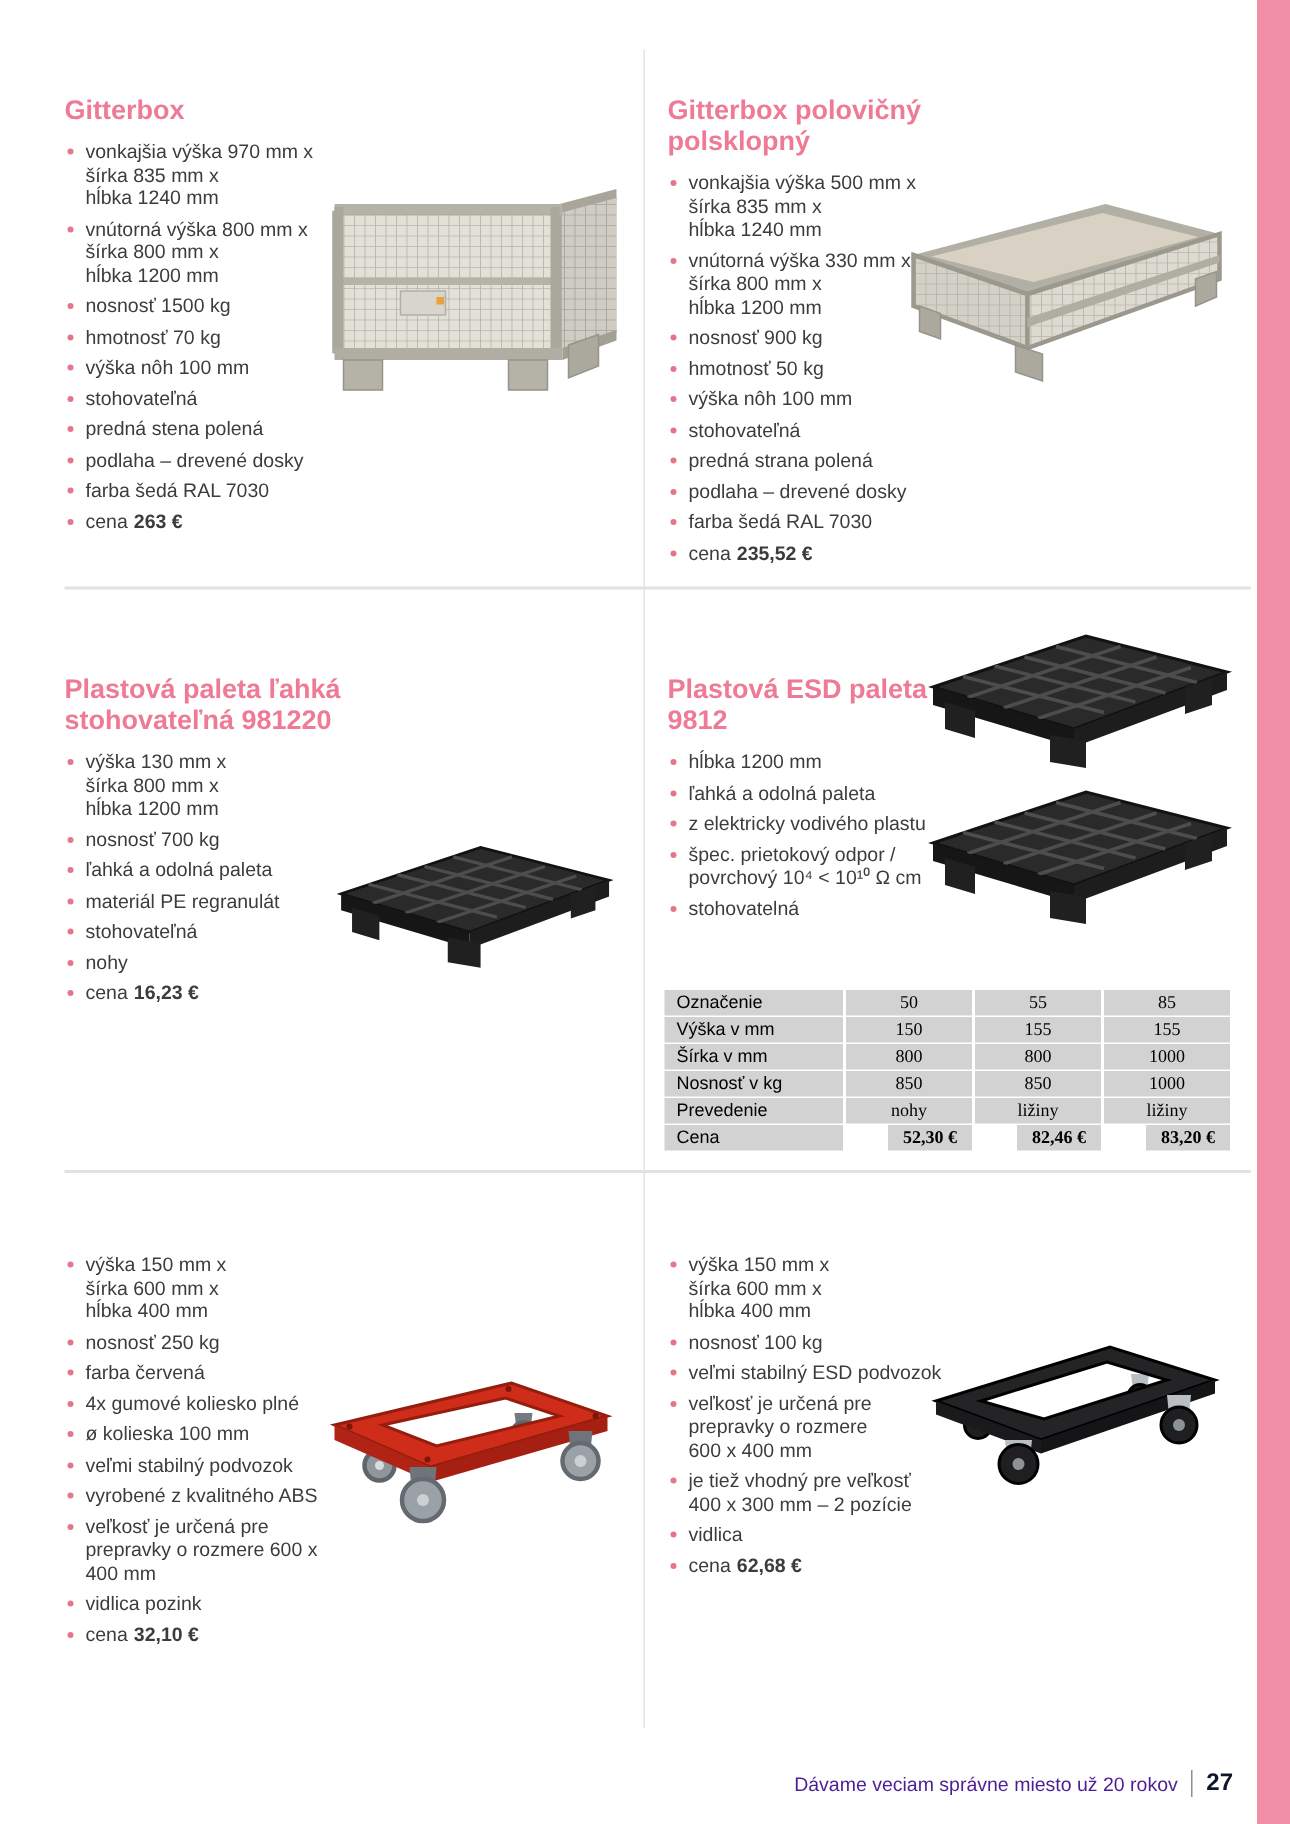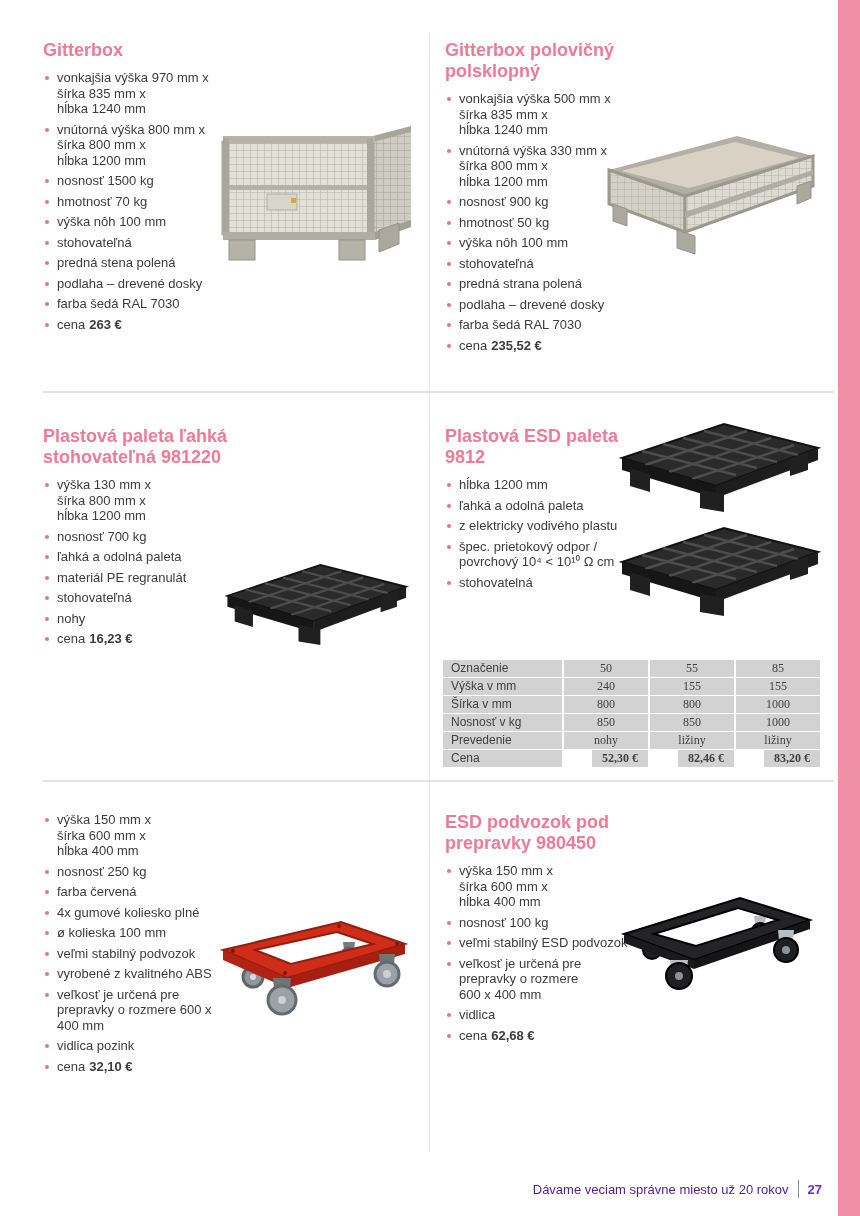--- a/index.html
+++ b/index.html
@@ -3,21 +3,21 @@
 <meta charset="utf-8">
 <style>
   html,body{margin:0;padding:0;background:#ffffff;}
   .page{position:relative;width:860px;height:1216px;background:#fff;overflow:hidden;
         font-family:"Liberation Sans",sans-serif;color:#3c3c3b;}
   .pink-strip{position:absolute;right:0;top:0;width:22px;height:1216px;background:#f08fa5;}
   .vdivider{position:absolute;left:429px;top:33px;width:1px;height:1119px;background:#e4e4e4;}
   .hdivider{position:absolute;left:43px;width:791px;height:2px;background:#e2e2e2;}
   .hd1{top:391px;} .hd2{top:780px;}
 
-  .product{position:absolute;width:380px;}
+  .product{position:absolute;width:380px;margin-top:23px;}
   .s1{left:43px;top:40px;}  .s2{left:445px;top:40px;}
   .s3{left:43px;top:426px;} .s4{left:445px;top:426px;}
   .s5{left:43px;top:812px;} .s6{left:445px;top:812px;}
 
   .ptitle{margin:0 0 9px 0;font-size:18px;line-height:21px;font-weight:700;color:#ee7a95;white-space:pre-line;}
 
   .bullets{list-style:none;margin:0;padding:0;width:238px;}
   .bullets li{position:relative;padding-left:14px;margin:0 0 5px 0;font-size:13px;line-height:15.5px;
               color:#3c3c3b;white-space:pre-line;}
   .bullets .dot{position:absolute;left:2px;top:6px;width:4px;height:4px;border-radius:50%;background:#e5758a;}
@@ -27,29 +27,29 @@
   .pimg{position:absolute;}
   .img-gitterbox{left:215px;top:108px;width:200px;height:158px;}
   .img-gitterbox-half{left:603px;top:126px;width:220px;height:130px;}
   .img-pallet{left:211px;top:548px;width:206px;height:114px;}
   .img-esd-pallets{left:604px;top:418px;width:226px;height:204px;}
   .img-dolly-red{left:218px;top:916px;width:192px;height:102px;}
   .img-dolly-black{left:618px;top:894px;width:200px;height:98px;}
 
   .spec-table{position:absolute;left:443px;top:660px;width:377px;}
   .trow{display:grid;grid-template-columns:119px 84px 84px 84px;column-gap:2px;margin-bottom:1px;}
-  .tcell{background:#d2d2d2;height:17px;line-height:17px;font-size:12px;color:#404040;}
+  .tcell{background:#d2d2d2;height:17px;line-height:17px;font-size:12px;color:#000000;}
   .tlabel{padding-left:8px;}
   .tval{text-align:center;font-family:Liberation Serif, serif;}
   .trow.bold .tval{font-weight:700;margin-left:28px;}
 
   .footer{position:absolute;top:1180px;right:38px;display:flex;align-items:center;gap:9px;}
   .footer .tagline{font-size:13px;color:#4c1d95;}
   .footer .fdiv{width:1px;height:18px;background:#8e8e8e;}
-  .footer .pagenum{font-size:13px;font-weight:700;color:#6d28d9;text-align:right;}
+  .footer .pagenum{font-size:16px;font-weight:700;color:#0f172a;text-align:right;}
 </style>
 </head>
 <body>
 
 <div class="page">
 
   <svg width="0" height="0" style="position:absolute" aria-hidden="true">
     <defs>
       <pattern id="mesh" width="7" height="7" patternUnits="userSpaceOnUse">
         <path d="M0 0H7 M0 0V7" stroke="#b6b3a9" stroke-width="1.1" fill="none"></path>
@@ -206,21 +206,21 @@
   <div class="spec-table">
 
   <div class="trow">
         <div class="tcell tlabel">Označenie</div>
         <div class="tcell tval">50</div>
         <div class="tcell tval">55</div>
         <div class="tcell tval">85</div>
       </div>
       <div class="trow">
         <div class="tcell tlabel">Výška v mm</div>
-        <div class="tcell tval">240</div>
+        <div class="tcell tval">150</div>
         <div class="tcell tval">155</div>
         <div class="tcell tval">155</div>
       </div>
       <div class="trow">
         <div class="tcell tlabel">Šírka v mm</div>
         <div class="tcell tval">800</div>
         <div class="tcell tval">800</div>
         <div class="tcell tval">1000</div>
       </div>
       <div class="trow">
@@ -279,32 +279,32 @@
       <polygon points="54,62 72,62 70,84 56,84" fill="#6e747a"></polygon>
       <circle cx="63" cy="84" r="14" fill="#9aa1a7" stroke="#646a6f" stroke-width="3"></circle>
       <circle cx="63" cy="84" r="4" fill="#ccd0d3"></circle>
       <polygon points="160,38 176,38 174,58 162,58" fill="#6e747a"></polygon>
       <circle cx="168" cy="58" r="12" fill="#9aa1a7" stroke="#646a6f" stroke-width="3"></circle>
       <circle cx="168" cy="58" r="4" fill="#ccd0d3"></circle>
     </svg>
   </div>
 
   <section class="product s6">
-    <h2 class="ptitle">ESD podvozok pod
-prepravky 980450</h2>
     <ul class="bullets">
 
     <li><span class="dot"></span><span class="t">výška 150 mm x
 šírka 600 mm x
 hĺbka 400 mm</span></li>
         <li><span class="dot"></span><span class="t">nosnosť 100 kg</span></li>
         <li><span class="dot"></span><span class="t">veľmi stabilný ESD podvozok</span></li>
         <li><span class="dot"></span><span class="t">veľkosť je určená pre
 prepravky o rozmere
 600 x 400 mm</span></li>
+        <li><span class="dot"></span><span class="t">je tiež vhodný pre veľkosť
+400 x 300 mm – 2 pozície</span></li>
         <li><span class="dot"></span><span class="t">vidlica</span></li>
         <li><span class="dot"></span><span class="t">cena</span><strong class="b">62,68 €</strong></li>
       </ul>
   </section>
   <div class="pimg img-dolly-black">
     <svg viewBox="0 0 196 98" width="200" height="98">
       <polygon points="26,40 38,40 36,58 28,58" fill="#b9bec3"></polygon>
       <circle cx="32" cy="56" r="9" fill="#1f1f22" stroke="#000" stroke-width="2"></circle>
       <circle cx="32" cy="56" r="3" fill="#8d9296"></circle>
       <polygon points="134,22 146,22 144,38 136,38" fill="#b9bec3"></polygon>

